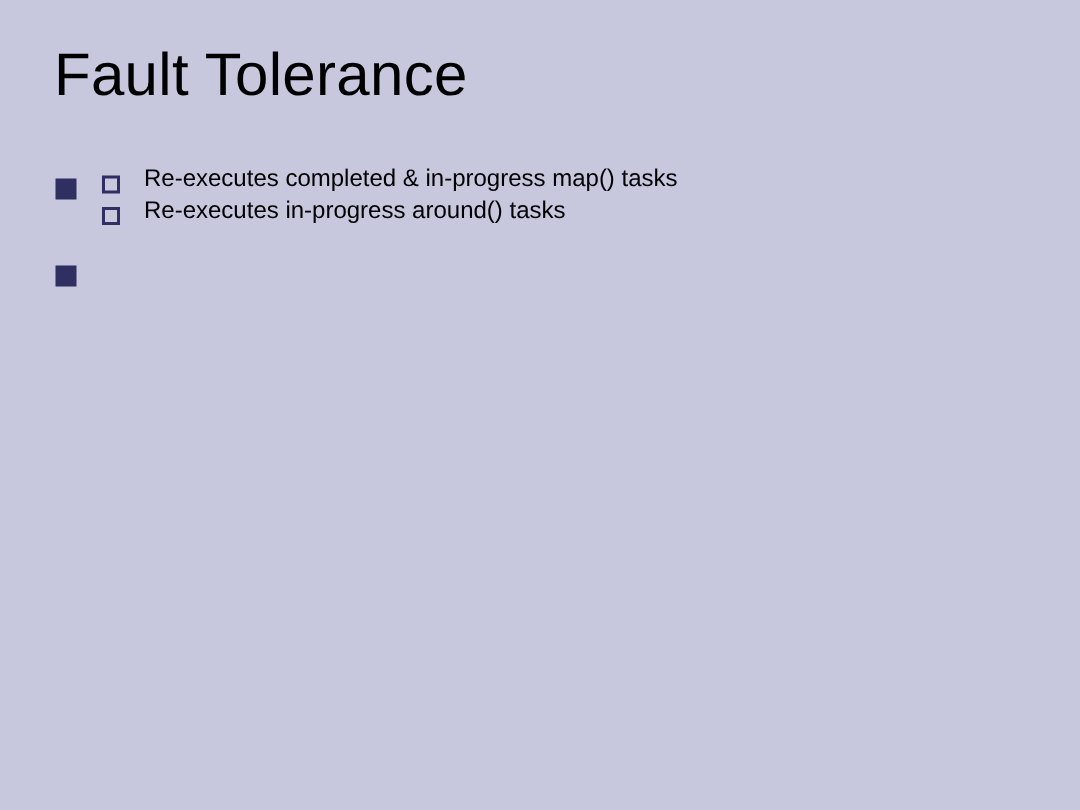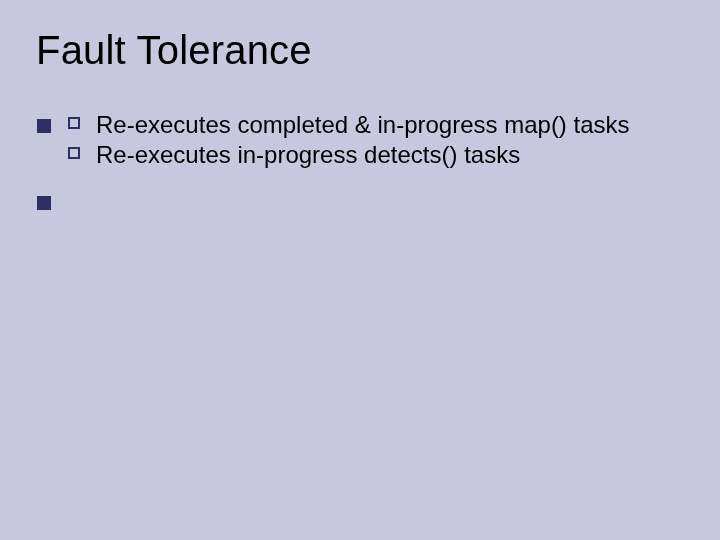--- a/index.html
+++ b/index.html
@@ -47,21 +47,21 @@
   }
   ul.level2 {
     list-style: none;
     padding: 0;
     margin: 4px 0 0 0;
   }
   ul.level2 > li {
     position: relative;
     padding-left: 30px;
     margin-top: 2px;
-    font-size: 24px;
+    font-size: 16px;
     line-height: 1.18;
   }
   ul.level2 > li::before {
     content: "";
     position: absolute;
     left: 2px;
     top: 6px;
     width: 12px;
     height: 12px;
     box-sizing: border-box;
@@ -76,21 +76,21 @@
   <h1 class="title">Fault Tolerance</h1>
 
   <ul class="level1">
 
     <li>
       <ul class="level2">
         <li>
           <span>Re-executes completed &amp; in-progress map() tasks</span>
         </li>
         <li>
-          <span>Re-executes in-progress detects() tasks</span>
+          <span>Re-executes in-progress around() tasks</span>
         </li>
       </ul>
     </li>
 
     <li>
     </li>
 
   </ul>
 </div>
 

